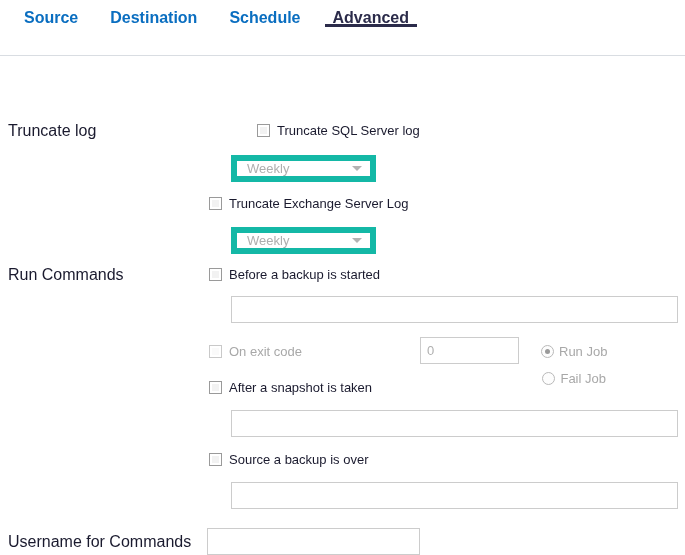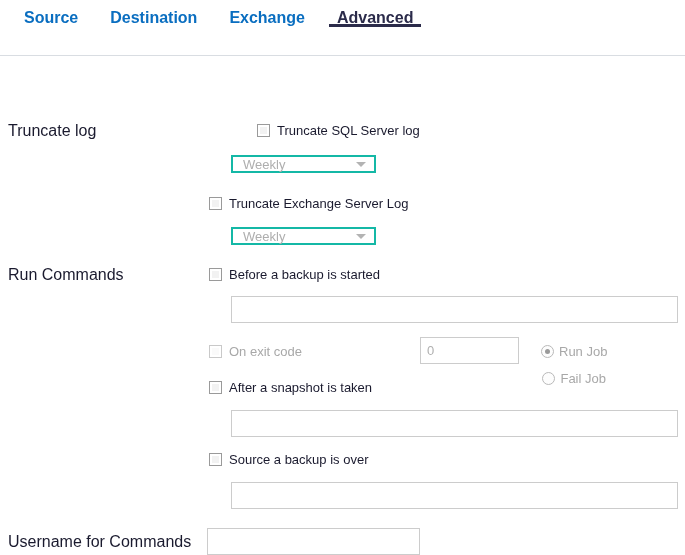--- a/index.html
+++ b/index.html
@@ -117,23 +117,23 @@
     line-height: 15px;
   }
   .cb-label.disabled {
     color: #a8a8a8;
   }
 
   
   .select {
     position: absolute;
     box-sizing: border-box;
-    border: 2px solid #14b8a6;
-    background: #ffffff;
-    height: 18px;
+    border: 6px solid #14b8a6;
+    background: #ffffff;
+    height: 27px;
     display: flex;
     align-items: center;
     padding: 0 8px 0 10px;
     cursor: pointer;
   }
   .select .sel-text {
     flex: 1;
     font-size: 13px;
     color: #aeaeae;
     line-height: 25px;
@@ -205,21 +205,21 @@
     line-height: 15px;
   }
 </style>
 </head>
 <body>
 
 <div class="tabbar">
   <div class="tabs">
     <div class="tab">Source</div>
     <div class="tab">Destination</div>
-    <div class="tab">Exchange</div>
+    <div class="tab">Schedule</div>
     <div class="tab active">Advanced</div>
   </div>
   <div class="divider"></div>
 </div>
 
 <div class="form">
 
   <div class="label-col" style="top:67px;">Truncate log</div>
 
   <div class="cbrow" style="left:209px; top:67px;padding-left:48px;">

